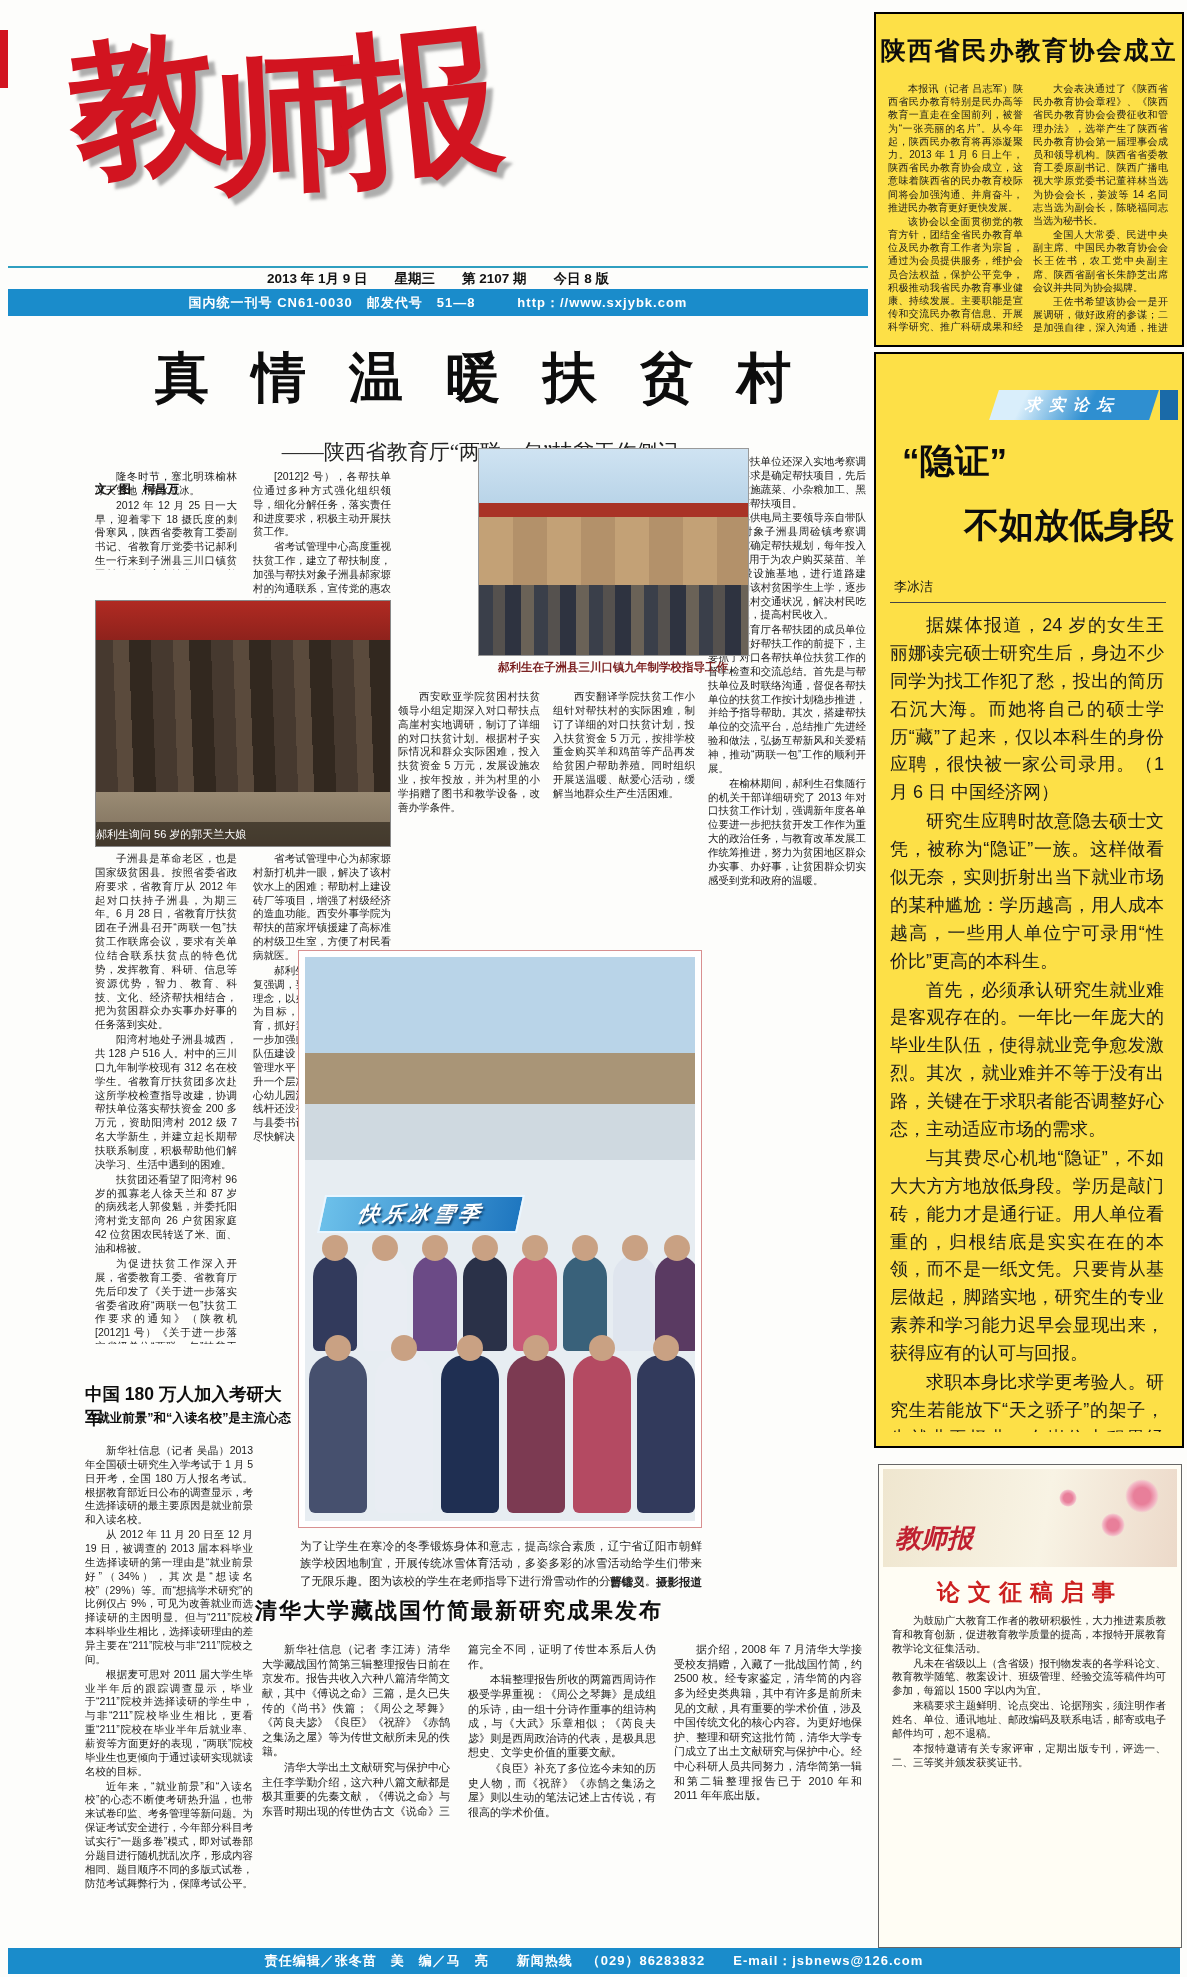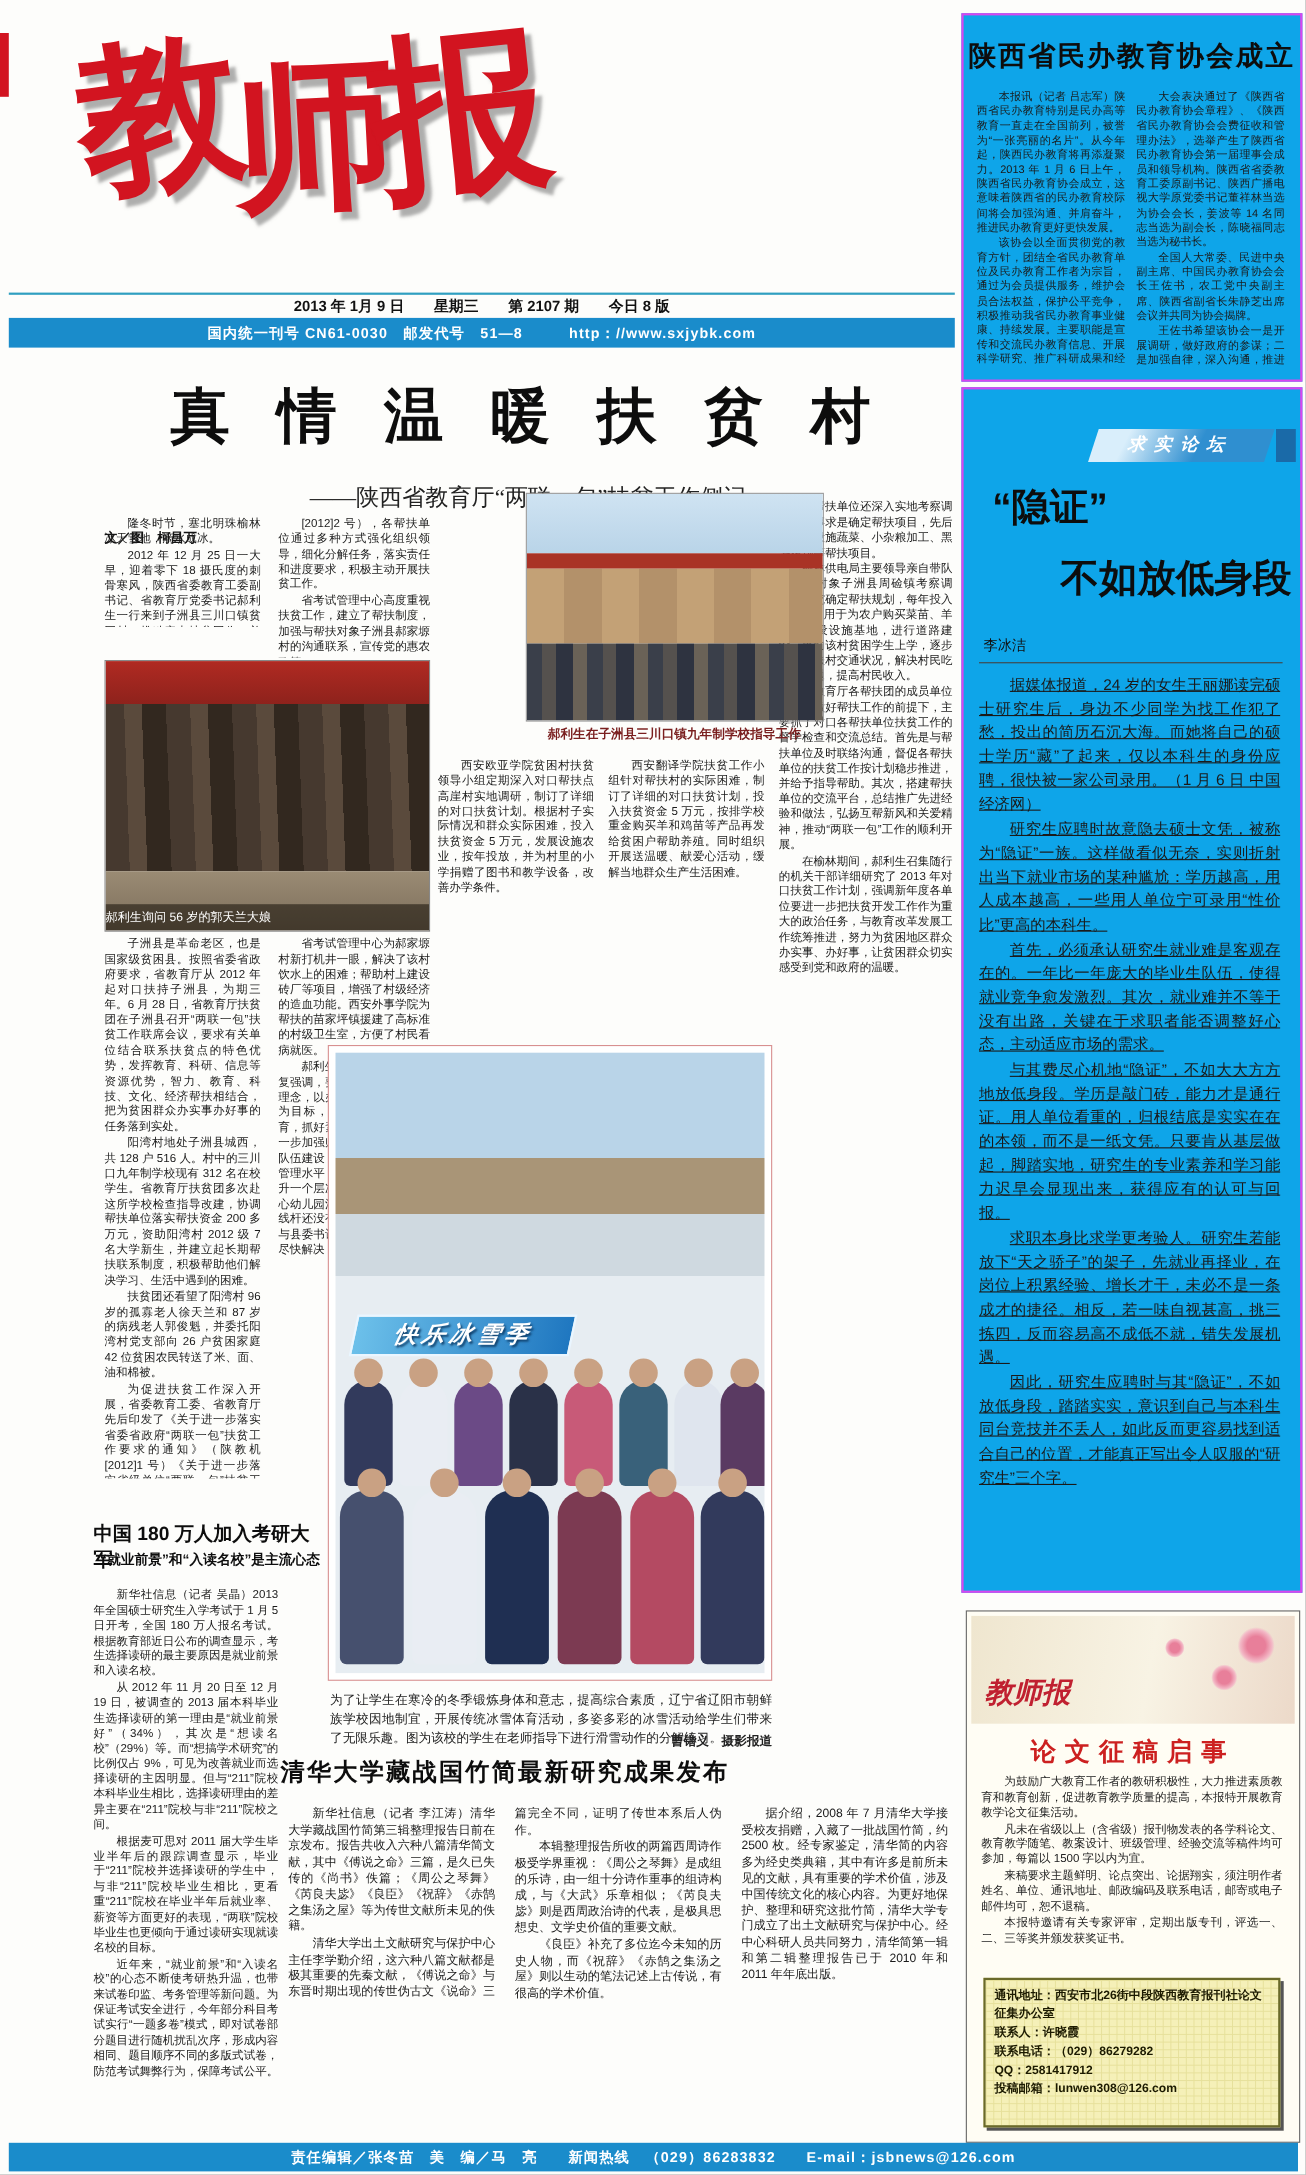--- a/index.html
+++ b/index.html
@@ -9,34 +9,34 @@
   
   .mast-char{position:absolute;color:#d21420;font-weight:bold;
              font-family:"DejaVu Serif","Liberation Serif",serif;
              text-shadow:6px 7px 3px rgba(110,110,110,.55);line-height:1;}
   #edge-mark{left:0;top:30px;width:8px;height:58px;background:#d21420;}
   #mast-rule{left:8px;top:266px;width:860px;height:2px;background:#2f9fc0;}
   #date-line{left:8px;top:270px;width:860px;text-align:center;font-size:13.5px;font-weight:bold;color:#111;}
   .bluebar{background:#1a8ccb;color:#fff;font-weight:bold;}
   #info-bar{left:8px;top:289px;width:860px;height:27px;font-size:13px;line-height:27px;text-align:center;letter-spacing:1px;}
   
-  .artbox{border:2px solid #d946ef;background:#0ea5e9;text-decoration:underline;}
+  .artbox{border:2px solid #000000;background:#fde047;text-decoration:underline;}
   
   #main-headline{left:90px;top:342px;width:780px;text-align:center;font-size:54px;font-weight:bold;
                  letter-spacing:14px;color:#0d0d0d;}
   #main-subtitle{left:90px;top:438px;width:780px;text-align:center;font-size:21px;
                  font-family:"Liberation Serif","DejaVu Serif",serif;color:#222;}
   #main-byline{left:95px;top:481px;font-size:12px;font-weight:bold;}
   
   .textcol{position:absolute;text-align:justify;color:#1a1a1a;overflow:hidden;}
   .textcol p{margin:0 0 1px;text-indent:2em;}
   .fs10{font-size:10px;line-height:1.32;}
   .fs105{font-size:10.5px;line-height:1.32;}
   .fs11{font-size:11px;line-height:1.33;}
-  .fs12{font-size:14px;line-height:1.55;text-decoration:underline;}
+  .fs12{font-size:18px;line-height:1.55;}
   
   .photo{position:absolute;overflow:hidden;}
   .band{position:relative;width:100%;}
   #photo1{left:478px;top:448px;width:269px;height:206px;border:1px solid #999;}
   #photo1 .sky{height:26%;background:linear-gradient(#cfe3f2,#b9d4e8);}
   #photo1 .redstrip{height:7%;background:#a93326;}
   #photo1 .wall{height:33%;background:repeating-linear-gradient(90deg,#c3a176 0 34px,#b3916a 34px 68px);}
   #photo1 .crowdband{height:34%;background:repeating-linear-gradient(90deg,#3a3f4a 0 14px,#55514e 14px 26px,#2e3340 26px 42px,#6a6257 42px 55px);}
   #photo1-caption{left:448px;top:660px;width:330px;text-align:center;font-size:11.5px;font-weight:bold;color:#7a1f1f;}
   #photo2{left:95px;top:600px;width:294px;height:245px;border:1px solid #888;}
@@ -252,23 +252,16 @@
       <span class="blossom" style="right:100px;top:20px;width:18px;height:18px;"></span>
     </div>
     <div id="lunwen-title">论文征稿启事</div>
   </div>
   <div class="textcol fs105" id="lunwen-body">
       <p>为鼓励广大教育工作者的教研积极性，大力推进素质教育和教育创新，促进教育教学质量的提高，本报特开展教育教学论文征集活动。</p>
       <p>凡未在省级以上（含省级）报刊物发表的各学科论文、教育教学随笔、教案设计、班级管理、经验交流等稿件均可参加，每篇以 1500 字以内为宜。</p>
       <p>来稿要求主题鲜明、论点突出、论据翔实，须注明作者姓名、单位、通讯地址、邮政编码及联系电话，邮寄或电子邮件均可，恕不退稿。</p>
       <p>本报特邀请有关专家评审，定期出版专刊，评选一、二、三等奖并颁发获奖证书。</p>
     </div>
-  <div class="abs" id="lunwen-contact">
-      <p>通讯地址：西安市北26街中段陕西教育报刊社论文征集办公室</p>
-      <p>联系人：许晓霞</p>
-      <p>联系电话：（029）86279282</p>
-      <p>QQ：2581417912</p>
-      <p>投稿邮箱：lunwen308@126.com</p>
-    </div>
 
   <div class="abs bluebar" id="footer">责任编辑／张冬苗　美　编／马　亮　　新闻热线　（029）86283832　　E-mail：jsbnews@126.com</div>
 
 </div>
 
 </body></html>

